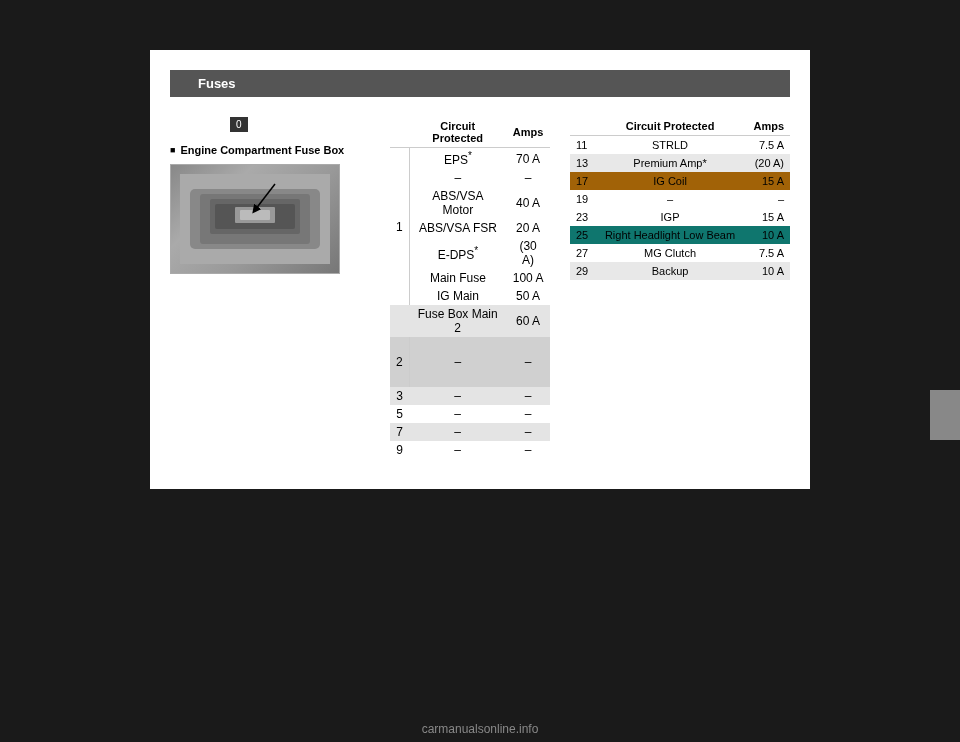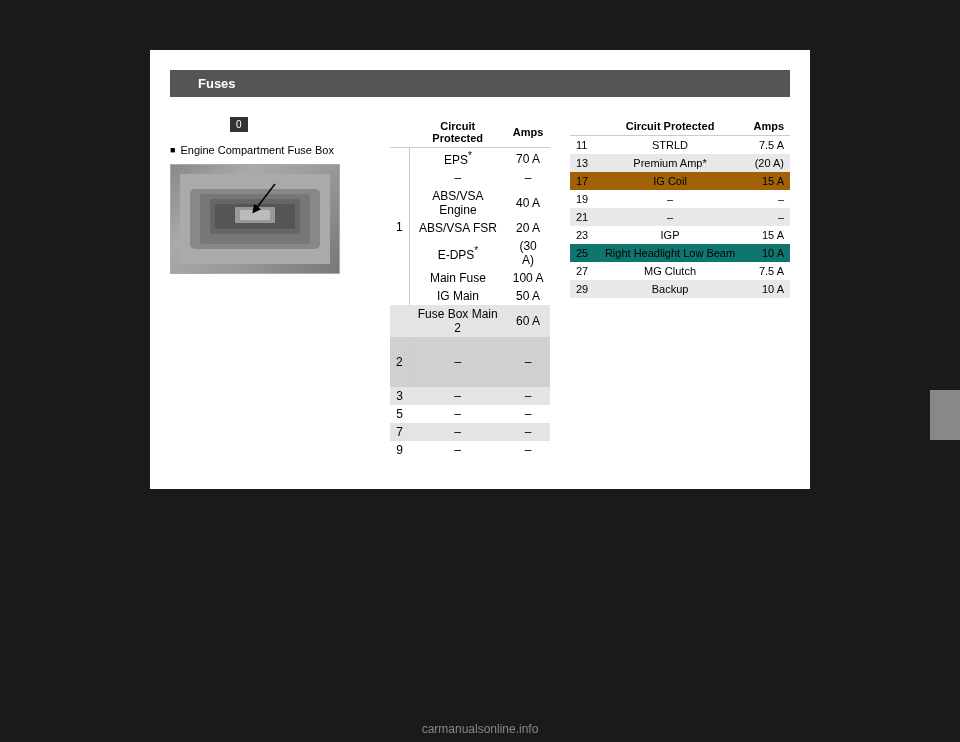--- a/index.html
+++ b/index.html
@@ -47,21 +47,21 @@
       background: #333;
       color: #fff;
       font-size: 10px;
       padding: 2px 6px;
       margin-bottom: 12px;
       margin-left: 60px;
     }
 
     .engine-label {
       font-size: 11px;
-      font-weight: normal;
+      font-weight: bold;
       margin-bottom: 8px;
       display: flex;
       align-items: center;
       gap: 5px;
       text-align: right;
     }
 
     .engine-label::before {
       content: '■';
       font-size: 9px;
@@ -236,21 +236,21 @@
           <tr class="group-row-1">
             <td rowspan="7" class="row-num multi-row" style="vertical-align:middle; border-right:1px solid #ccc;">1</td>
             <td>EPS<sup>*</sup></td>
             <td>70 A</td>
           </tr>
           <tr class="group-row-1">
             <td>–</td>
             <td>–</td>
           </tr>
           <tr class="group-row-1">
-            <td>ABS/VSA Engine</td>
+            <td>ABS/VSA Motor</td>
             <td>40 A</td>
           </tr>
           <tr class="group-row-1">
             <td>ABS/VSA FSR</td>
             <td>20 A</td>
           </tr>
           <tr class="group-row-1">
             <td>E-DPS<sup>*</sup></td>
             <td>(30 A)</td>
           </tr>
@@ -325,25 +325,20 @@
             <tr style="background: #a16207; border-radius: 7px;">
       <td class="num-col">17</td>
       <td class="circuit-col">IG Coil</td>
       <td class="amps-col">15 A</td>
     </tr>
             <tr>
       <td class="num-col">19</td>
       <td class="circuit-col">–</td>
       <td class="amps-col">–</td>
     </tr>
-            <tr style="background: rgb(232, 232, 232);">
-      <td class="num-col">21</td>
-      <td class="circuit-col">–</td>
-      <td class="amps-col">–</td>
-    </tr>
             <tr>
       <td class="num-col">23</td>
       <td class="circuit-col">IGP</td>
       <td class="amps-col">15 A</td>
     </tr>
             <tr style="background: #0f766e;">
       <td class="num-col">25</td>
       <td class="circuit-col">Right Headlight Low Beam</td>
       <td class="amps-col">10 A</td>
     </tr>

